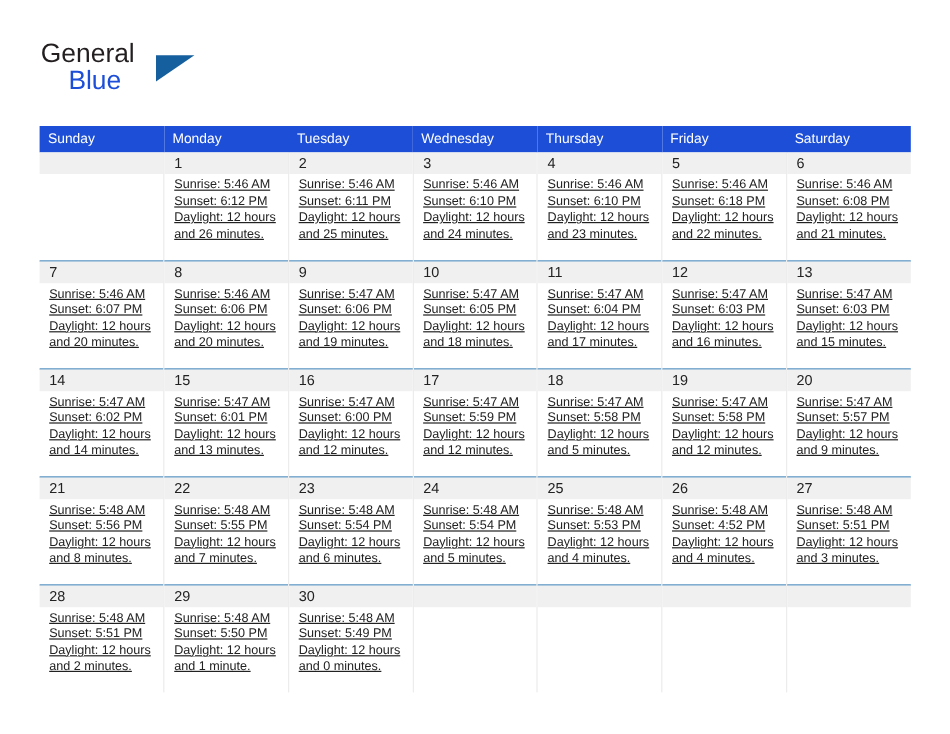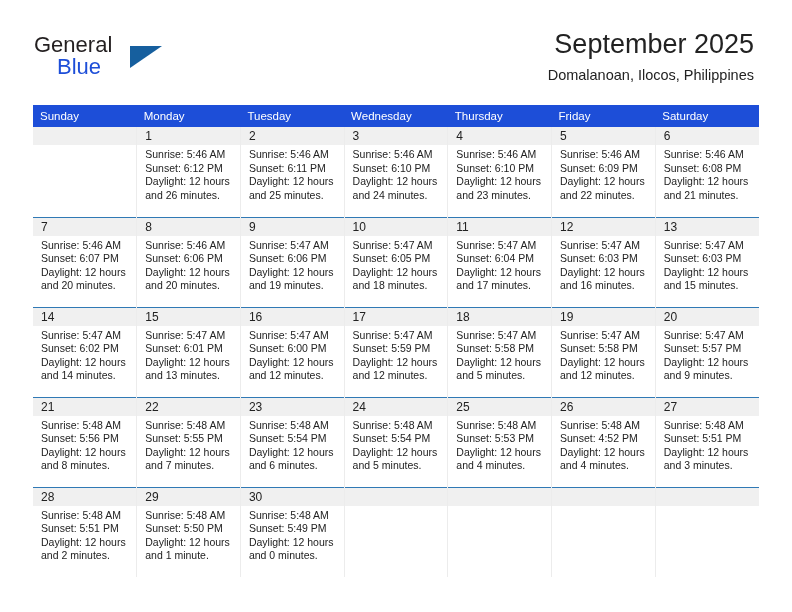--- a/index.html
+++ b/index.html
@@ -141,20 +141,21 @@
     height: 18px;
     line-height: 14px;
     box-sizing: border-box;
   }
 
   .cell-body {
     padding: 3px 6px 0 8px;
     font-size: 10.5px;
     line-height: 13.5px;
     color: #222222;
+    text-decoration: underline;
   }
   .cell-body div {
     white-space: nowrap;
   }
 
   td.empty .day-num {
     background: #f0f0f0;
   }
 </style>
 </head>
@@ -163,24 +164,20 @@
 <div class="page">
 
   <div class="header">
 
     <div class="brand">
       <span class="brand-general">General</span>
       <span class="brand-triangle"></span>
       <span class="brand-blue">Blue</span>
     </div>
 
-    <div class="title-block">
-      <div class="cal-title">September 2025</div>
-      <div class="cal-location">Domalanoan, Ilocos, Philippines</div>
-    </div>
 
   </div>
 
   <table class="calendar">
     <thead>
       <tr id="weekday-row">
           <th>Sunday</th>
           <th>Monday</th>
           <th>Tuesday</th>
           <th>Wednesday</th>
@@ -239,21 +236,21 @@
                 <div>Daylight: 12 hours</div>
                 <div>and 23 minutes.</div>
               </div>
             </div>
           </td>
           <td class="">
             <div class="cell-inner">
               <div class="day-num">5</div>
               <div class="cell-body">
                 <div>Sunrise: 5:46 AM</div>
-                <div>Sunset: 6:09 PM</div>
+                <div>Sunset: 6:18 PM</div>
                 <div>Daylight: 12 hours</div>
                 <div>and 22 minutes.</div>
               </div>
             </div>
           </td>
           <td class="">
             <div class="cell-inner">
               <div class="day-num">6</div>
               <div class="cell-body">
                 <div>Sunrise: 5:46 AM</div>

